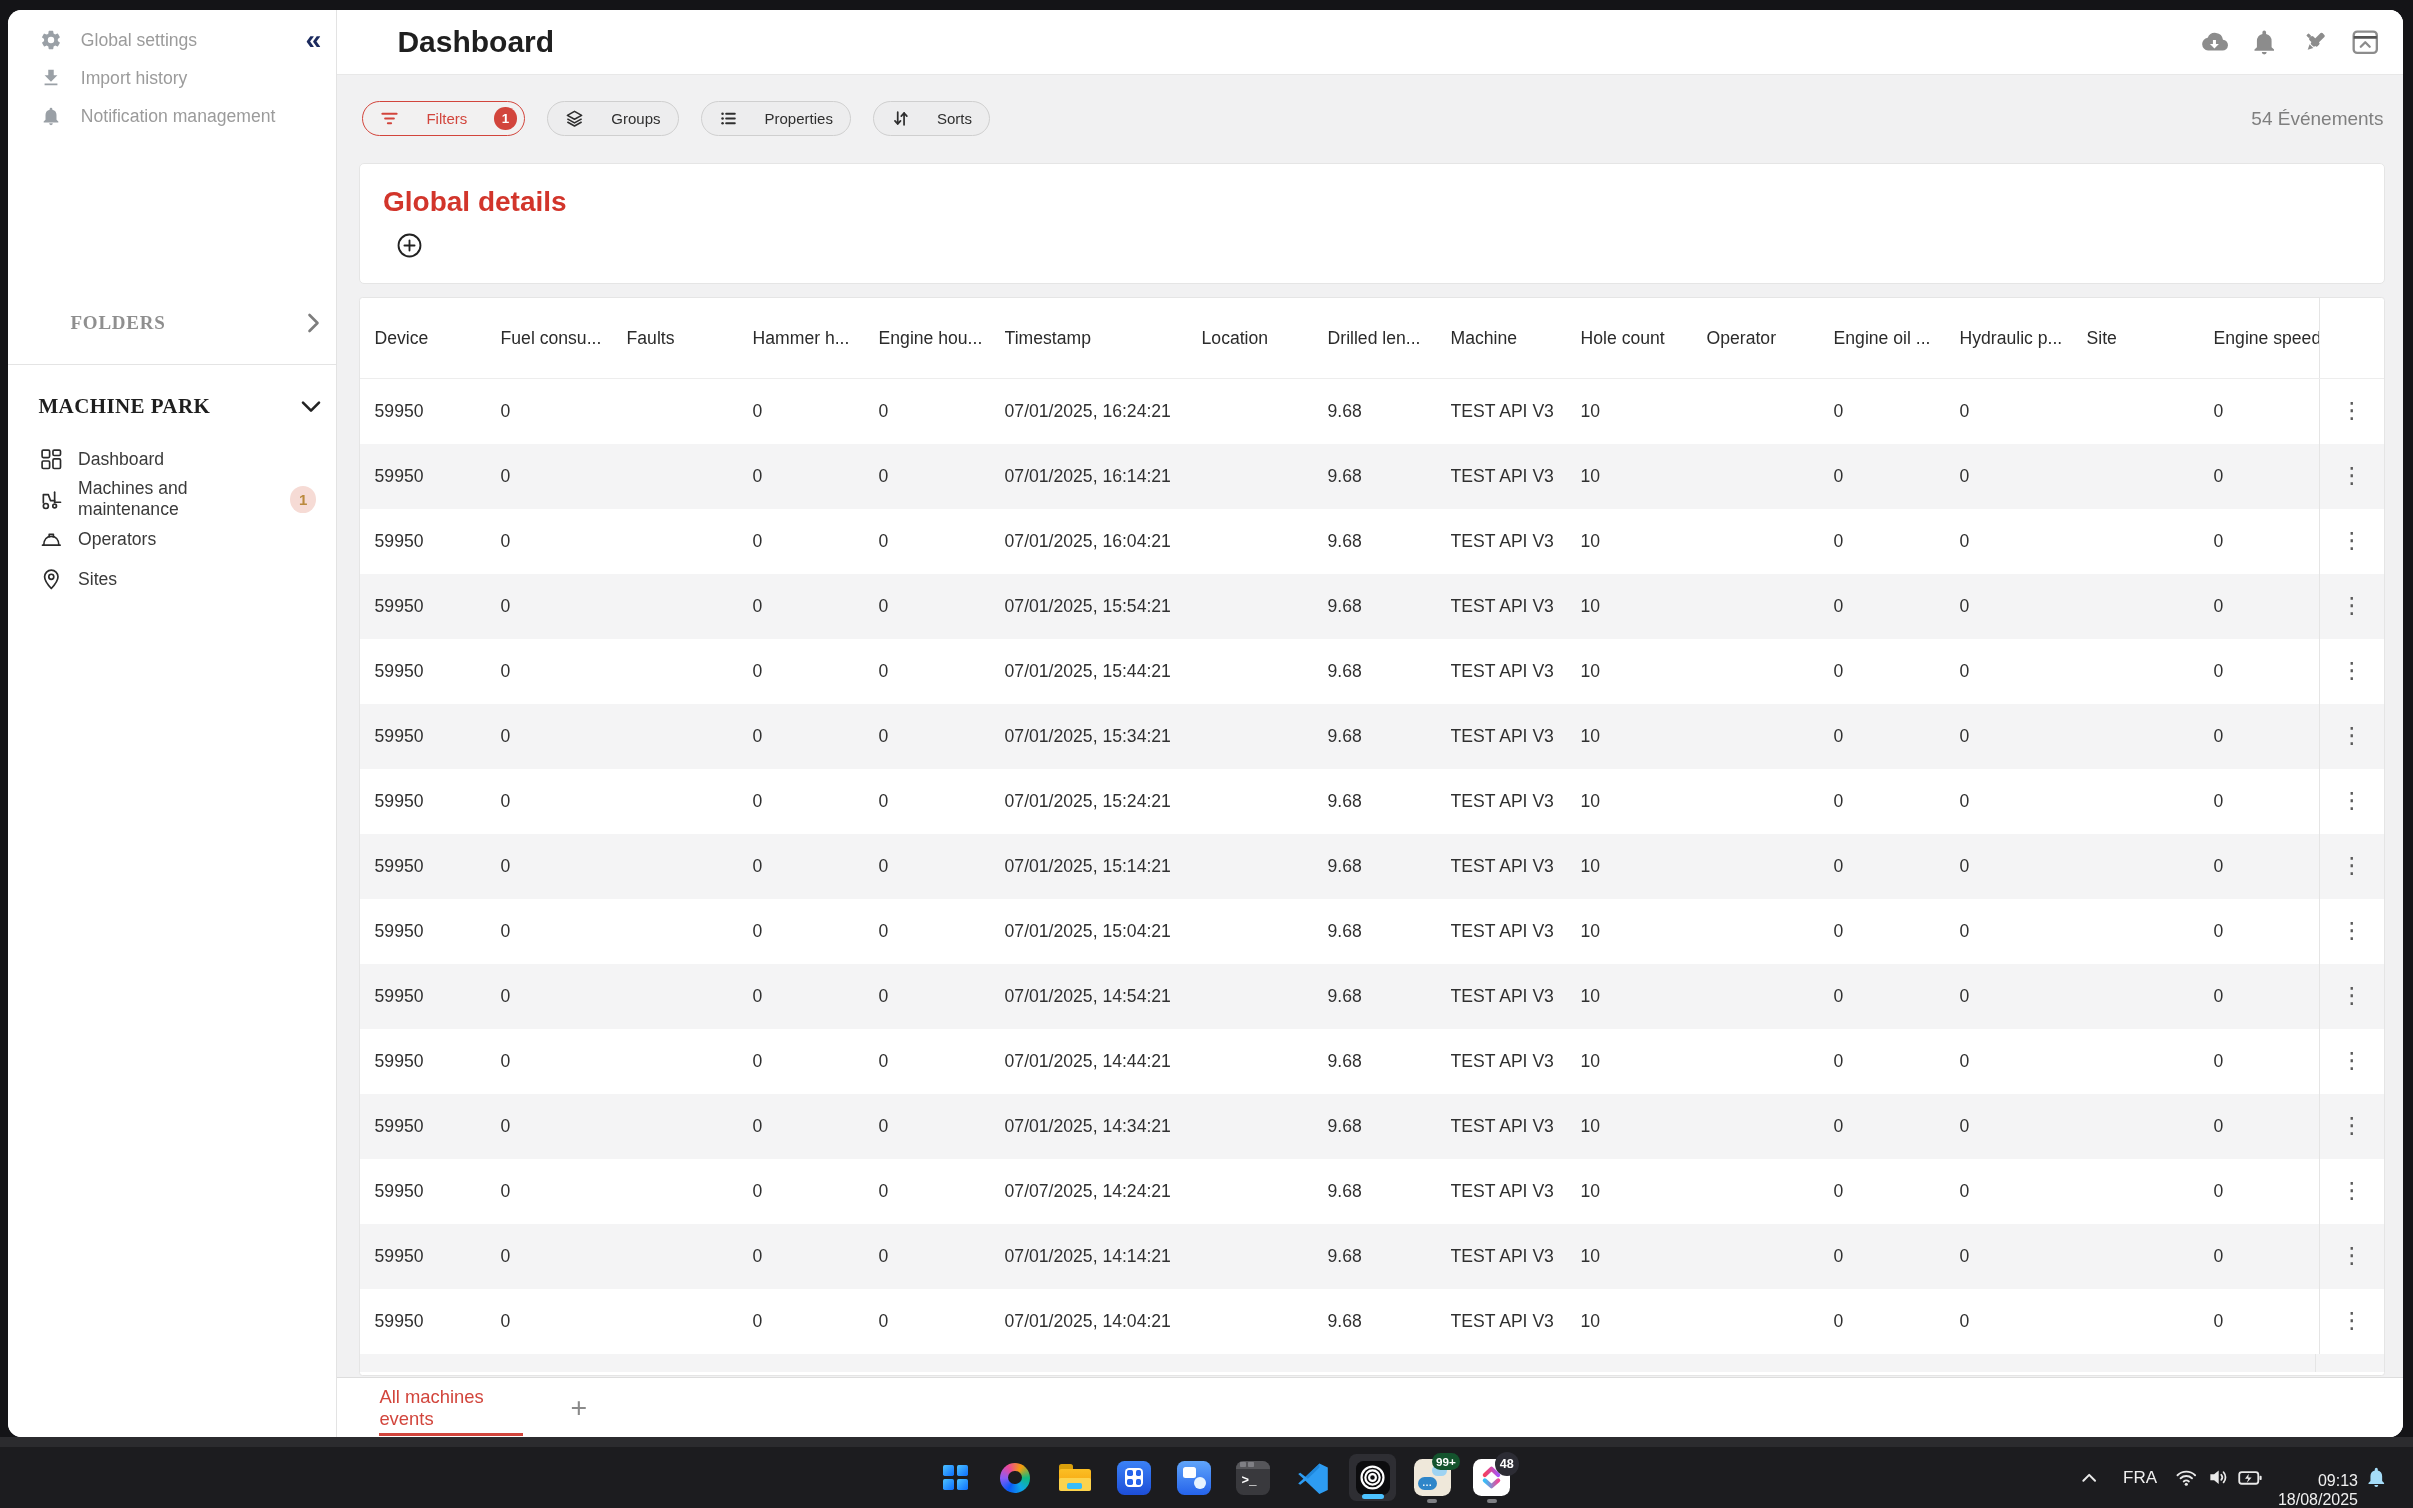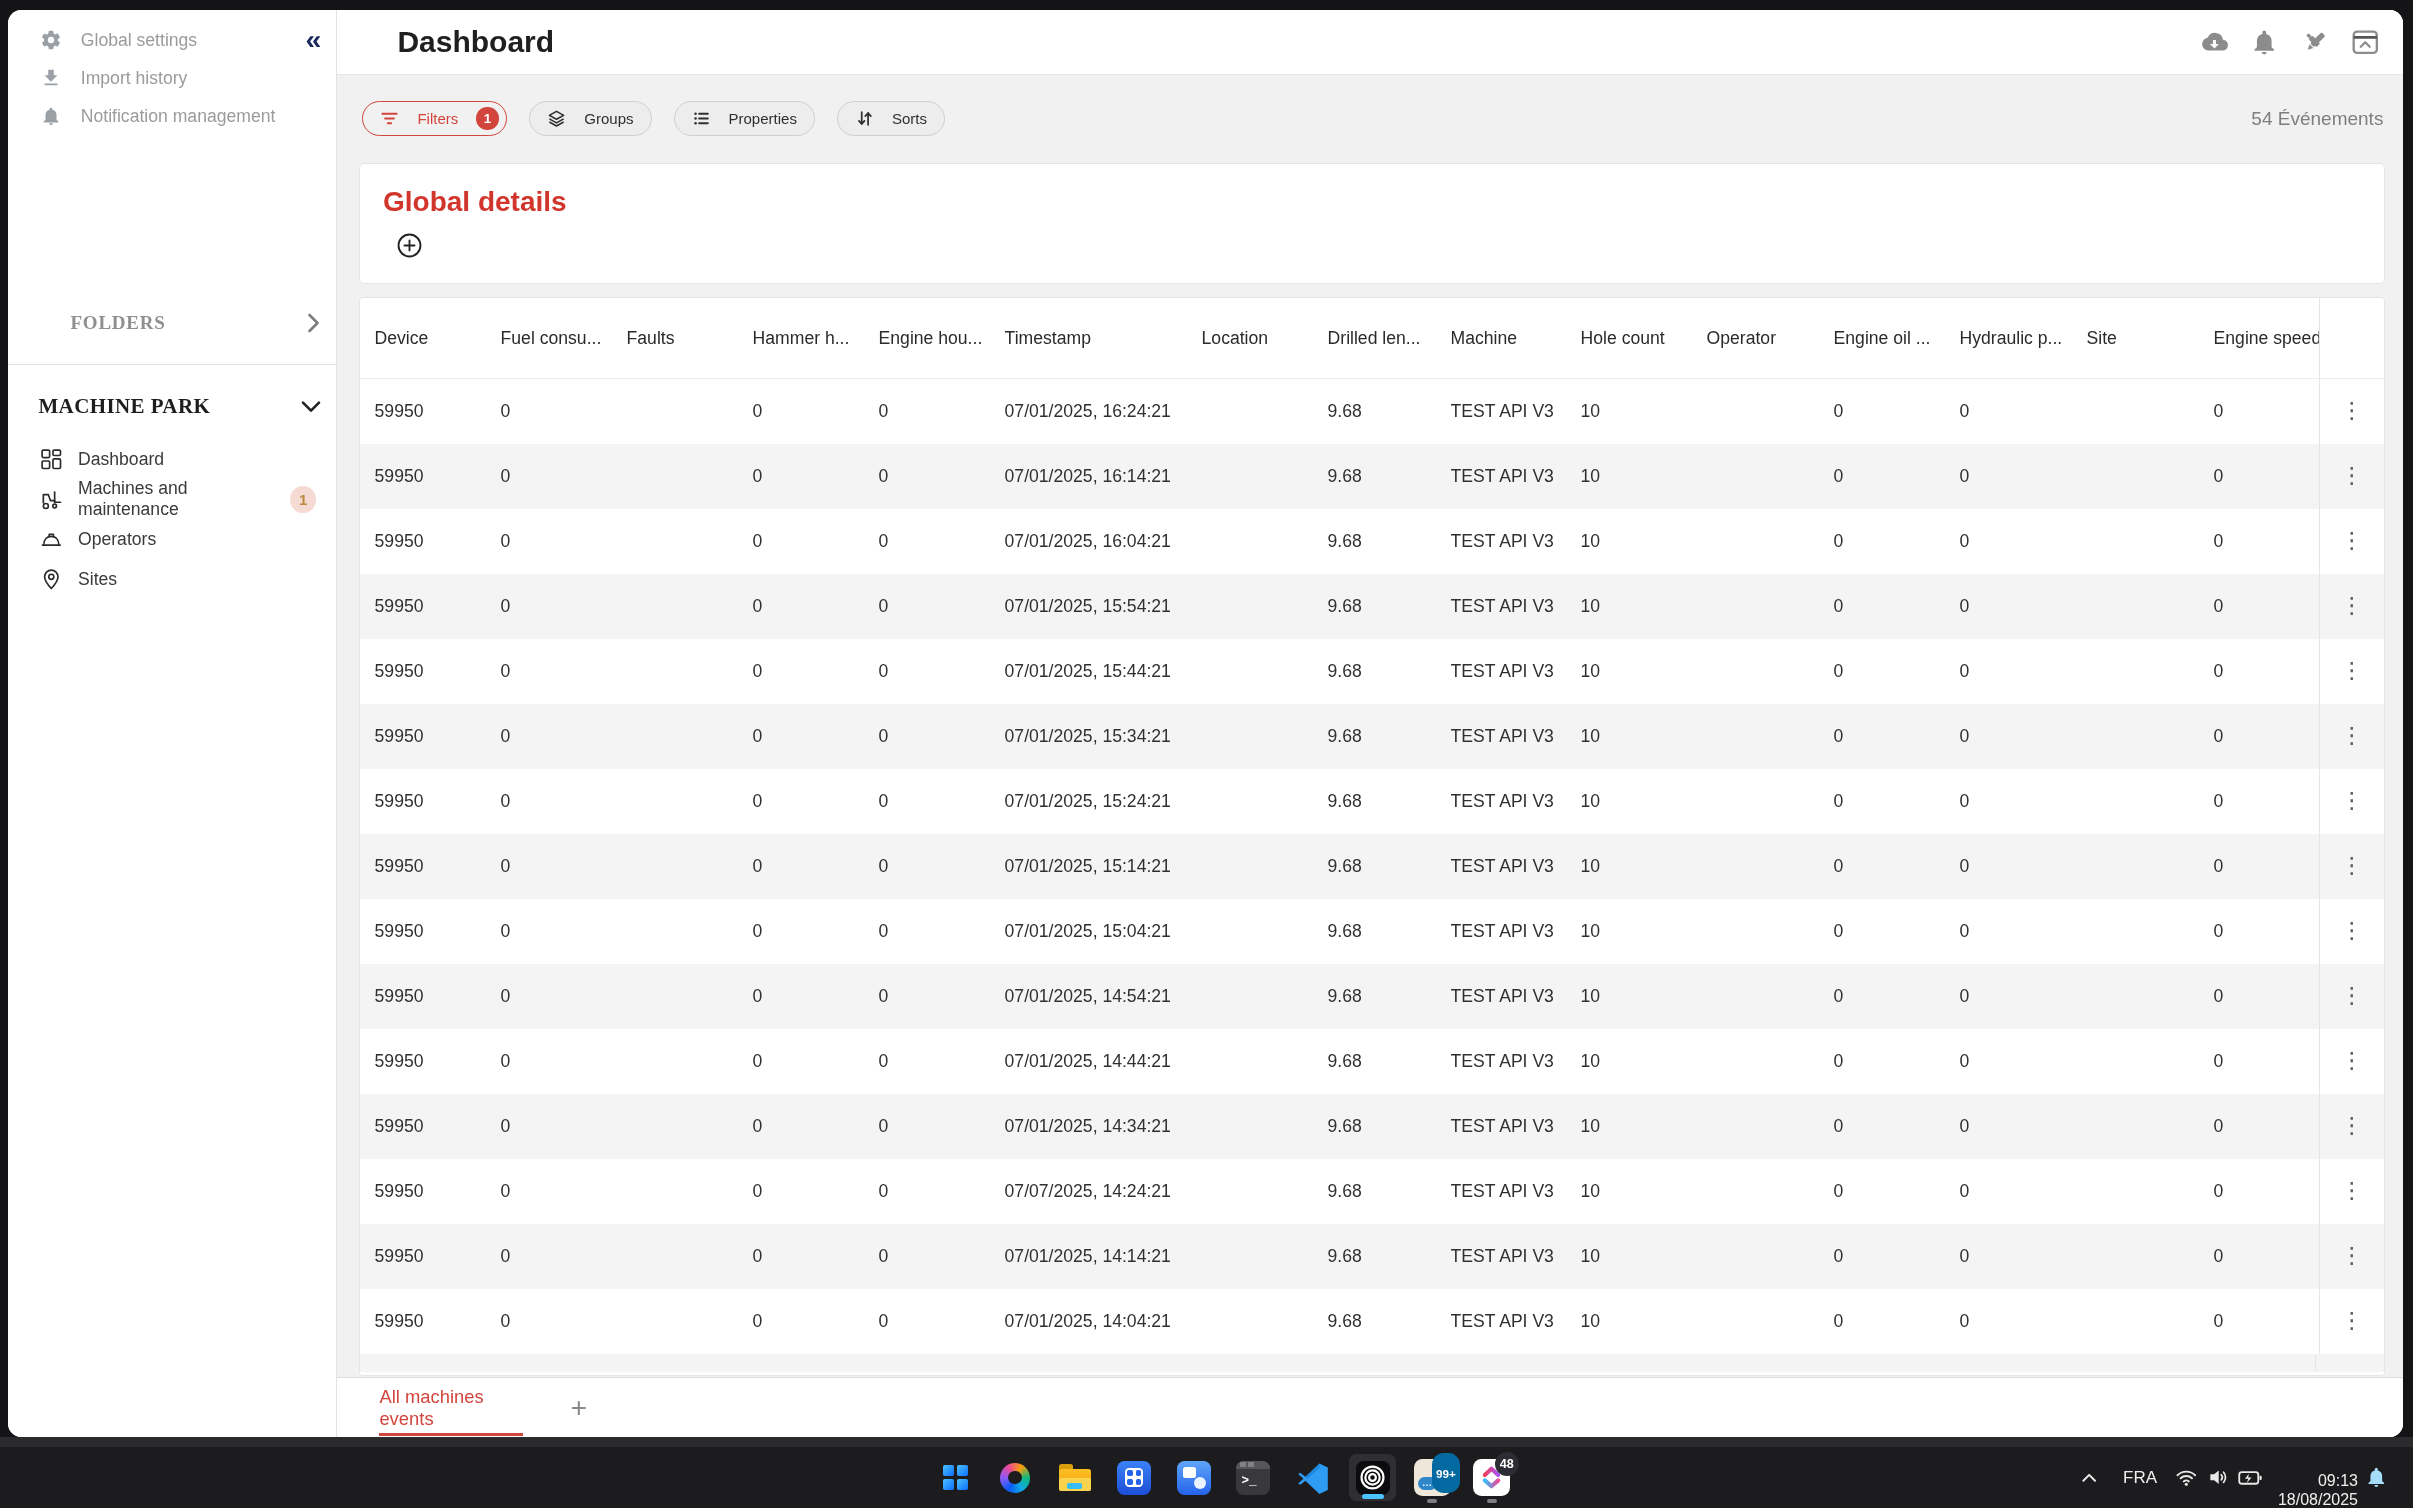--- a/index.html
+++ b/index.html
@@ -50,21 +50,21 @@
 
   
   #main { flex:1; position:relative; background:#f1f1f2; }
   .main-header { height:65px; background:#fff; border-bottom:0.8px solid #e8e8e8; display:flex; align-items:center; padding:0 23.5px 0 60px; }
   .page-title { font-size:30px; font-weight:600; color:#1f1f1f; }
   .hdr-icons { margin-left:auto; display:flex; align-items:center; gap:22px; }
   .hdr-icons .hic { width:28.5px; height:28.5px; cursor:pointer; }
   .hdr-icons svg { width:100%; height:100%; }
 
   .toolbar { height:87px; display:flex; align-items:center; padding:0 20px 0 25px; }
-  .pill { height:35px; border-radius:17.6px; border:0.8px solid #cfcfcf; background:#ededee; display:inline-flex; align-items:center; gap:18px; padding:0 17px; font-size:15px; color:#2f2f2f; margin-right:22px; cursor:pointer; }
+  .pill { height:35px; border-radius:17.6px; border:0.8px solid #cfcfcf; background:#ededee; display:inline-flex; align-items:center; gap:27px; padding:0 17px; font-size:15px; color:#2f2f2f; margin-right:22px; cursor:pointer; }
   .pill svg { width:19px; height:19px; }
   .pill.filters { border-color:#d2453c; color:#d2453c; background:#f2f1f1; padding-right:7.5px; }
   .filters-badge { width:22.6px; height:22.6px; border-radius:50%; background:#d2453c; color:#fff; font-size:13.4px; font-weight:bold; display:flex; align-items:center; justify-content:center; }
   .events-count { margin-left:auto; color:#7f7f7f; font-size:19px; }
 
   .card { position:absolute; left:22px; right:18.4px; background:#fff; border:0.8px solid #e5e5e5; }
   .card-global { top:153px; height:121px; border-radius:5px; padding:22px 0 0 22.6px; }
   .gd-title { color:#d2352b; font-size:28px; font-weight:bold; }
   .gd-add { margin-top:14.2px; margin-left:12.6px; width:27px; height:27px; cursor:pointer; }
   .gd-add svg { width:27px; height:27px; stroke:#222; fill:none; stroke-width:2.2; stroke-linecap:round; }
@@ -118,21 +118,21 @@
   .term .bar i { position:absolute; top:1.7px; width:5.9px; height:5px; background:#808085; border-radius:0.8px; }
   .term .pr { position:absolute; left:5px; top:13.4px; color:#fff; font-family:"Liberation Mono","DejaVu Sans Mono",monospace; font-size:12.6px; font-weight:bold; }
 
   .active-tile { width:47px; height:47px; margin:0 -5px; background:#2e2e33; border-radius:7.5px; display:flex; align-items:center; justify-content:center; position:relative; }
   .active-logo { width:34px; height:34px; background:#0c0c0e; border-radius:7.5px; display:flex; align-items:center; justify-content:center; }
   .active-tile .indicator { position:absolute; bottom:2.5px; left:50%; transform:translateX(-50%); width:22px; height:4.2px; border-radius:2.5px; background:#4cc2ff; }
 
   .chat-tile { width:37px; height:37px; border-radius:8.4px; background:#efe8da; position:relative; }
   .chat-tile .b1 { position:absolute; right:4.2px; top:5.9px; width:14.2px; height:11px; background:#9ed3f2; border-radius:5.9px; }
   .chat-tile .b2 { position:absolute; left:4.2px; bottom:5.9px; width:19px; height:13.4px; background:#2f86c9; border-radius:6.7px; color:#fff; font-size:9.2px; font-weight:bold; display:flex; align-items:center; justify-content:center; letter-spacing:0.8px; }
-  .badge-red { position:absolute; top:-5.9px; right:-9.2px; min-width:25px; height:40px; padding:0 4.2px; border-radius:11.7px; background:#0369a1; color:#fff; font-size:11.7px; font-weight:bold; display:flex; align-items:center; justify-content:center; }
+  .badge-red { position:absolute; top:-5.9px; right:-9.2px; min-width:25px; height:17px; padding:0 4.2px; border-radius:11.7px; background:#14532d; color:#fff; font-size:11.7px; font-weight:bold; display:flex; align-items:center; justify-content:center; }
   .badge-dark { position:absolute; top:-7.5px; right:-8.4px; width:24px; height:24px; border-radius:50%; background:#2c2c34; color:#fff; font-size:12.6px; font-weight:bold; display:flex; align-items:center; justify-content:center; }
   .cu-tile { width:37px; height:37px; border-radius:8.4px; background:#fff; position:relative; display:flex; align-items:center; justify-content:center; }
 
   .tb-right { position:absolute; left:0; top:0; width:2413px; height:61px; color:#f0f0f0; }
   .tb-right > div { position:absolute; }
   .tb-chevron { left:2080px; top:22px; width:18.4px; height:18.4px; cursor:pointer; }
   .tb-lang { left:2123px; top:21px; font-size:17px; cursor:pointer; }
   .tb-wifi { left:2175px; top:19px; width:22.6px; height:22.6px; cursor:pointer; }
   .tb-vol { left:2207px; top:19px; width:22.6px; height:22.6px; cursor:pointer; }
   .tb-batt { left:2238px; top:21px; width:24px; height:20px; cursor:pointer; }

